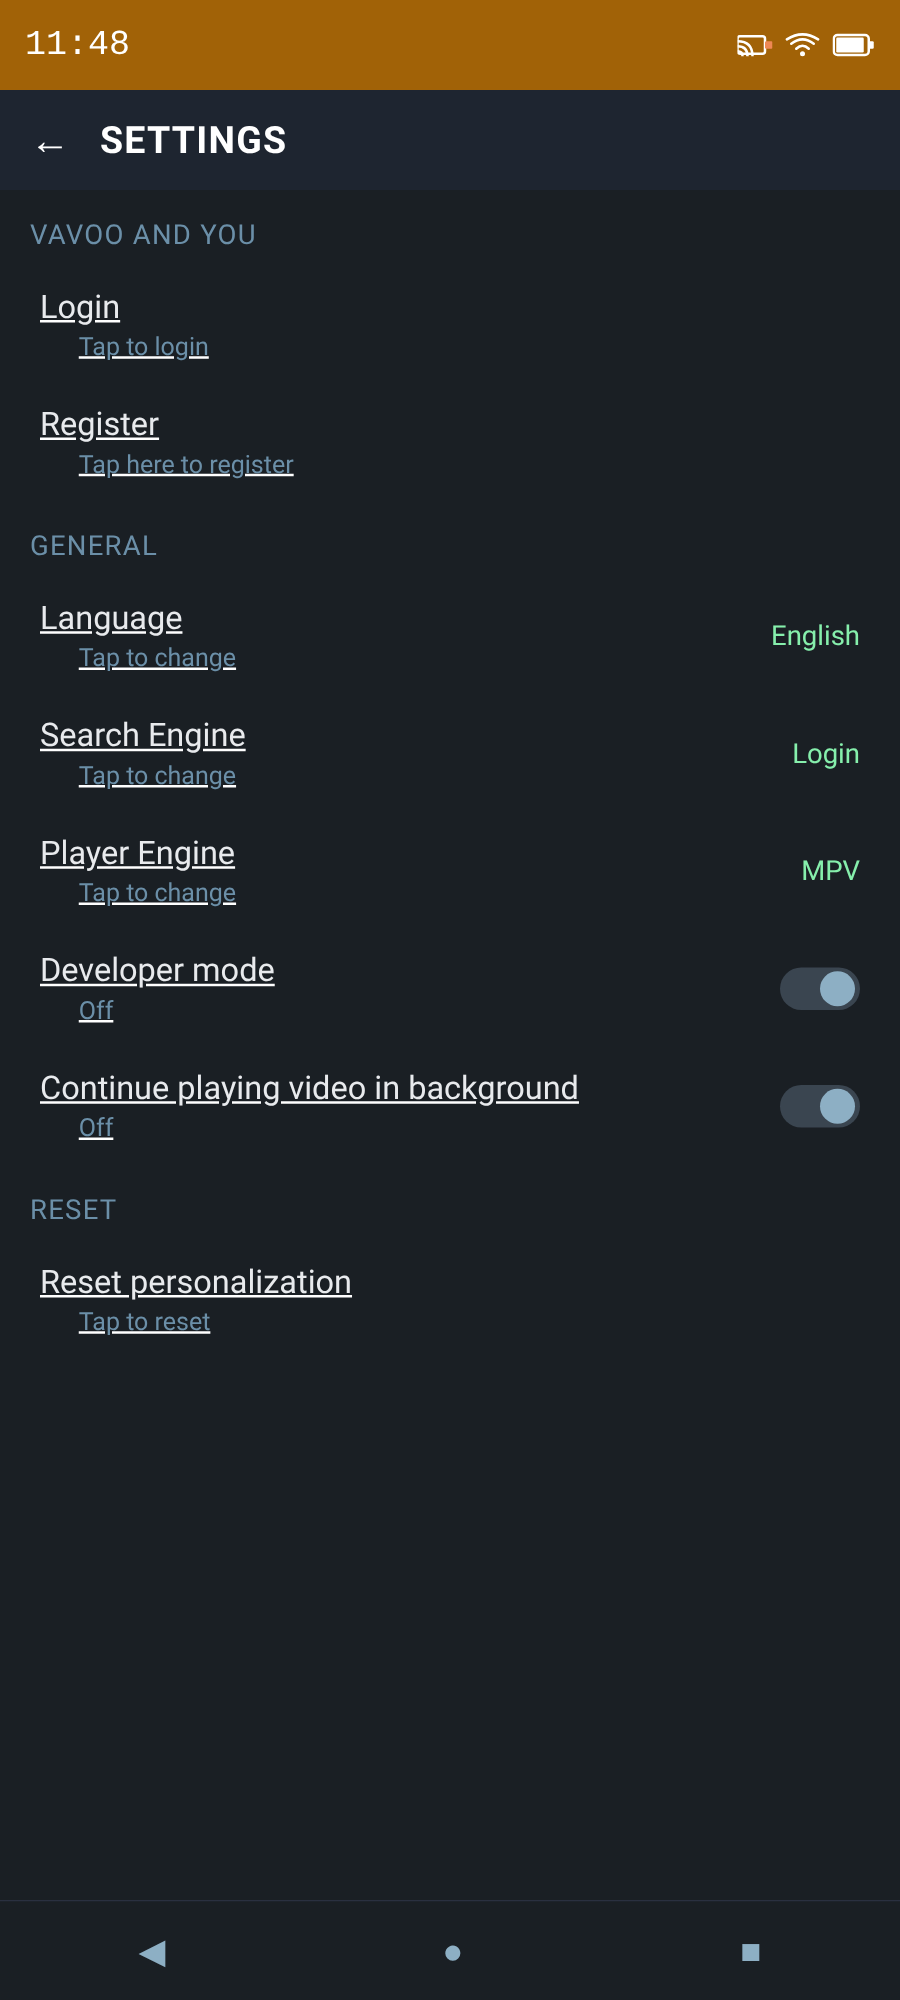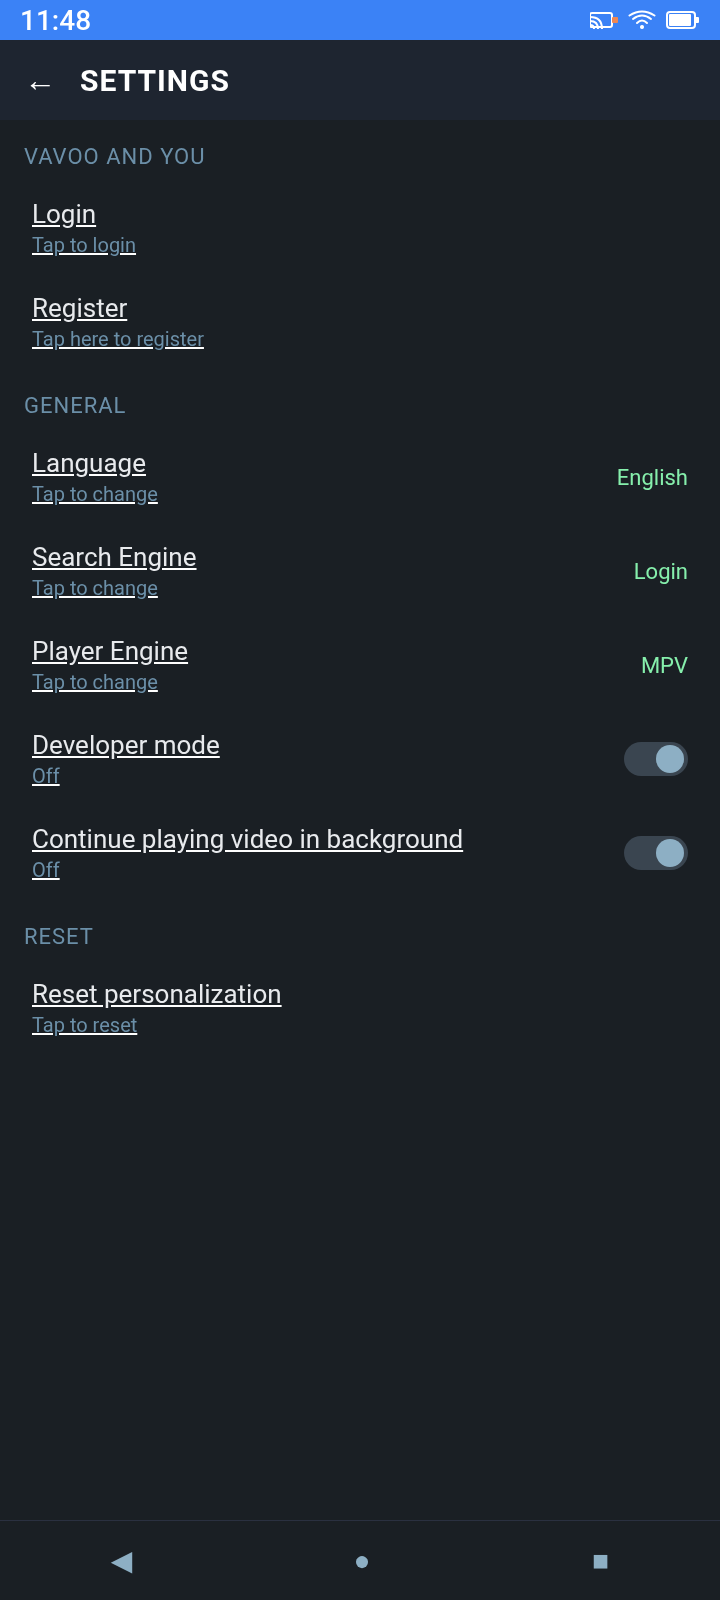--- a/index.html
+++ b/index.html
@@ -10,26 +10,27 @@
       color: #ffffff;
       font-family: 'Roboto', Arial, sans-serif;
       width: 720px;
       min-height: 1600px;
       display: flex;
       flex-direction: column;
     }
 
     
     .status-bar {
-      background-color: #3b82f6;
-      height: 40px;
+      background-color: #a16207;
+      height: 72px;
       display: flex;
       align-items: center;
       justify-content: space-between;
       padding: 0 20px;
+      font-family: Liberation Mono, monospace;
     }
     .status-time {
       font-size: 28px;
       font-weight: 500;
       color: #ffffff;
     }
     .status-icons {
       display: flex;
       align-items: center;
       gap: 10px;
@@ -92,20 +93,21 @@
 
     .setting-label {
       font-size: 26px;
       color: #e8eaed;
       font-weight: 400;
     }
 
     .setting-sublabel {
       font-size: 20px;
       color: #6b8fa8;
+      margin-left: 31px;
     }
 
     .setting-value {
       font-size: 22px;
       color: #86efac;
       text-align: right;
     }
 
     
     .toggle {

